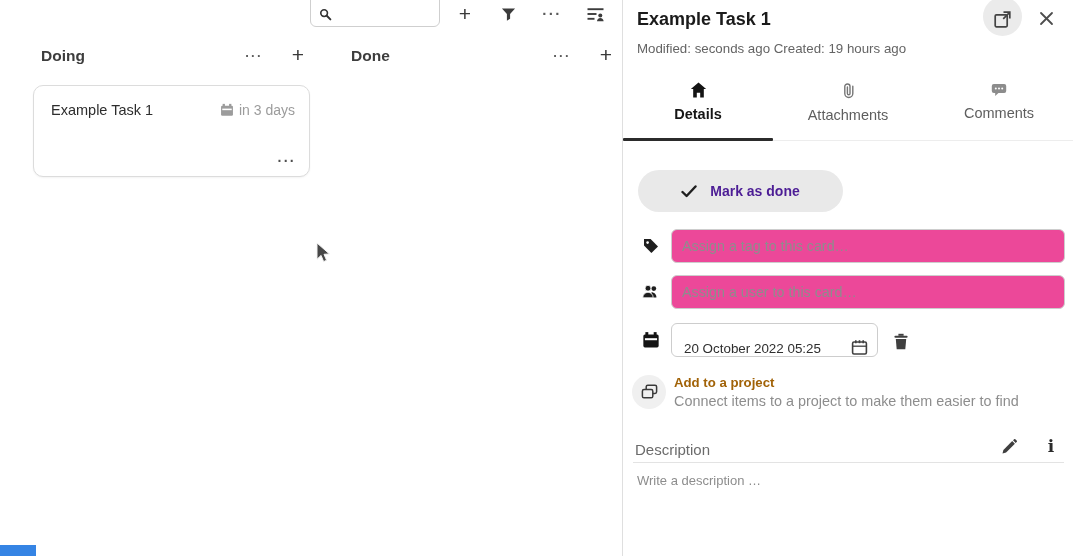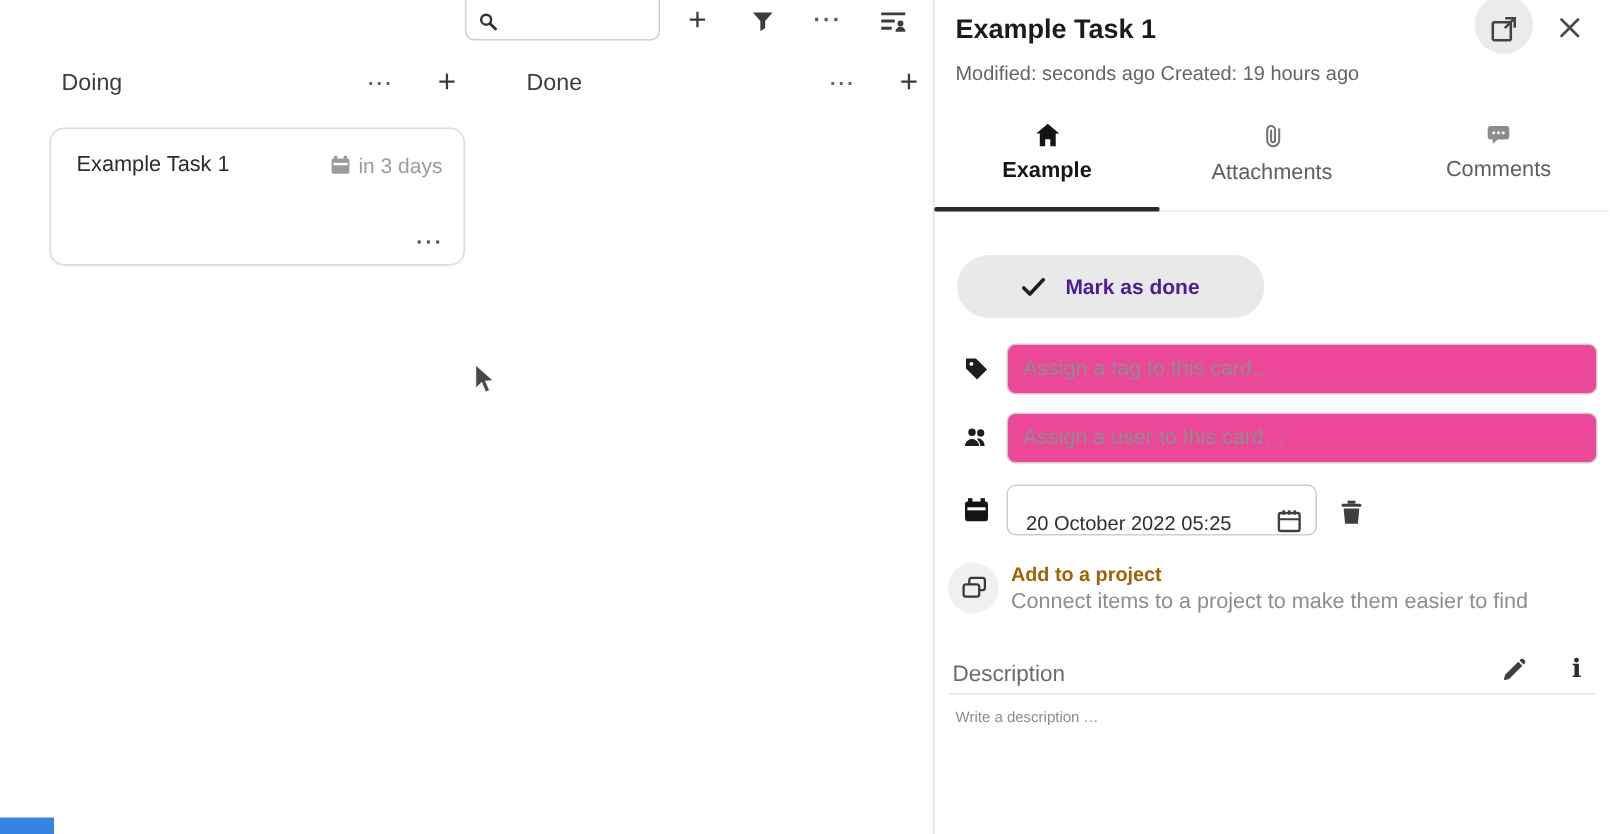--- a/index.html
+++ b/index.html
@@ -10,21 +10,21 @@
 
   
   #board { left:0; top:0; width:622px; height:556px; background:#fff; }
   .search-entry { left:310px; top:-8px; width:130px; height:35px; background:#fff;
     border:1px solid #cfcfcf; border-radius:6px; display:flex; align-items:flex-end; padding:0 0 5px 8px; }
   .toolbar-btn { width:22px; height:22px; top:3px; display:flex; align-items:center; justify-content:center;
     background:transparent; border:none; cursor:pointer; color:#3c3c3c; }
   .glyph-plus { font-size:21px; line-height:20px; font-weight:400; color:#3a3a3a; }
   .glyph-more { font-size:15px; letter-spacing:1.5px; font-weight:bold; color:#5a5a5a; line-height:10px; }
 
-  .col-title { font-size:15.5px; color:#3d3d3d; }
+  .col-title { font-size:15.5px; color:#3d3d3d;font-weight:bold; }
   .col-btn { background:transparent; border:none; cursor:pointer; width:24px; height:22px;
     display:flex; align-items:center; justify-content:center; }
 
   .card { left:33px; top:85px; width:277px; height:92px; background:#fff; border:1px solid #dcdcdc;
     border-radius:10px; box-shadow:0 1px 2px rgba(0,0,0,.05); cursor:pointer; }
   .card-title { left:17px; top:16px; font-size:14.5px; color:#2d2d2d; }
   .card-due { right:14px; top:16px; display:flex; align-items:center; gap:5px; color:#9c9c9c; font-size:14px; }
   .card-more { right:13px; bottom:10px; }
 
   .accent-bar { left:0; top:545px; width:36px; height:11px; background:#3584e4; }
@@ -62,21 +62,21 @@
   .proj-circle { left:9px; top:375px; width:34px; height:34px; border-radius:50%; background:#f0f0f0;
     display:flex; align-items:center; justify-content:center; cursor:pointer; }
   .proj-title { left:51px; top:375px; font-size:13.2px; font-weight:bold; color:#a16207; }
   .proj-sub { left:51px; top:393px; font-size:14.4px; color:#8d8d8d; }
 
   .desc-label { left:12px; top:441px; font-size:15px; color:#6b6b6b; }
   .desc-divider { left:10px; top:462px; width:431px; height:1px; background:#e3e3e3; }
   .desc-pencil { left:375px; top:436px; width:22px; height:22px; }
   .desc-info { left:417px; top:434px; width:22px; height:24px; font-family:"DejaVu Serif", serif;
     font-weight:bold; font-size:17px; color:#2b2b2b; }
-  .desc-placeholder { left:14px; top:473px; font-size:10px; color:#8d8d8d; }
+  .desc-placeholder { left:14px; top:473px; font-size:13px; color:#8d8d8d; }
 
   svg { display:block; }
   .cursor { pointer-events:none; }
 </style>
 </head>
 <body>
 
 <div id="app">
 
   <div id="board" class="abs">
@@ -184,21 +184,21 @@
         </svg>
     </button>
 
     <div class="abs tabbar-line"></div>
     <button class="abs tab active" style="left:0;">
       <span>
         <svg width="17" height="16" viewBox="0 0 16 15">
             <path d="M8 0.5 L0.8 6.6 H3 V14.5 H6.4 V10.2 H9.6 V14.5 H13 V6.6 H15.2 Z" fill="#141414"></path>
           </svg>
       </span>
-      <span class="tab-label">Example</span>
+      <span class="tab-label">Details</span>
     </button>
     <button class="abs tab" style="left:150px;">
       <span>
         <svg width="13" height="17" viewBox="0 0 13 17">
             <path d="M10.8 4.2 v7.3 a4 4 0 0 1 -8 0 V4.6 a2.6 2.6 0 0 1 5.2 0 v6.9 a1.3 1.3 0 0 1 -2.6 0 V5" fill="none" stroke="#757575" stroke-width="1.4" stroke-linecap="round"></path>
           </svg>
       </span>
       <span class="tab-label">Attachments</span>
     </button>
     <button class="abs tab" style="left:301px;">

